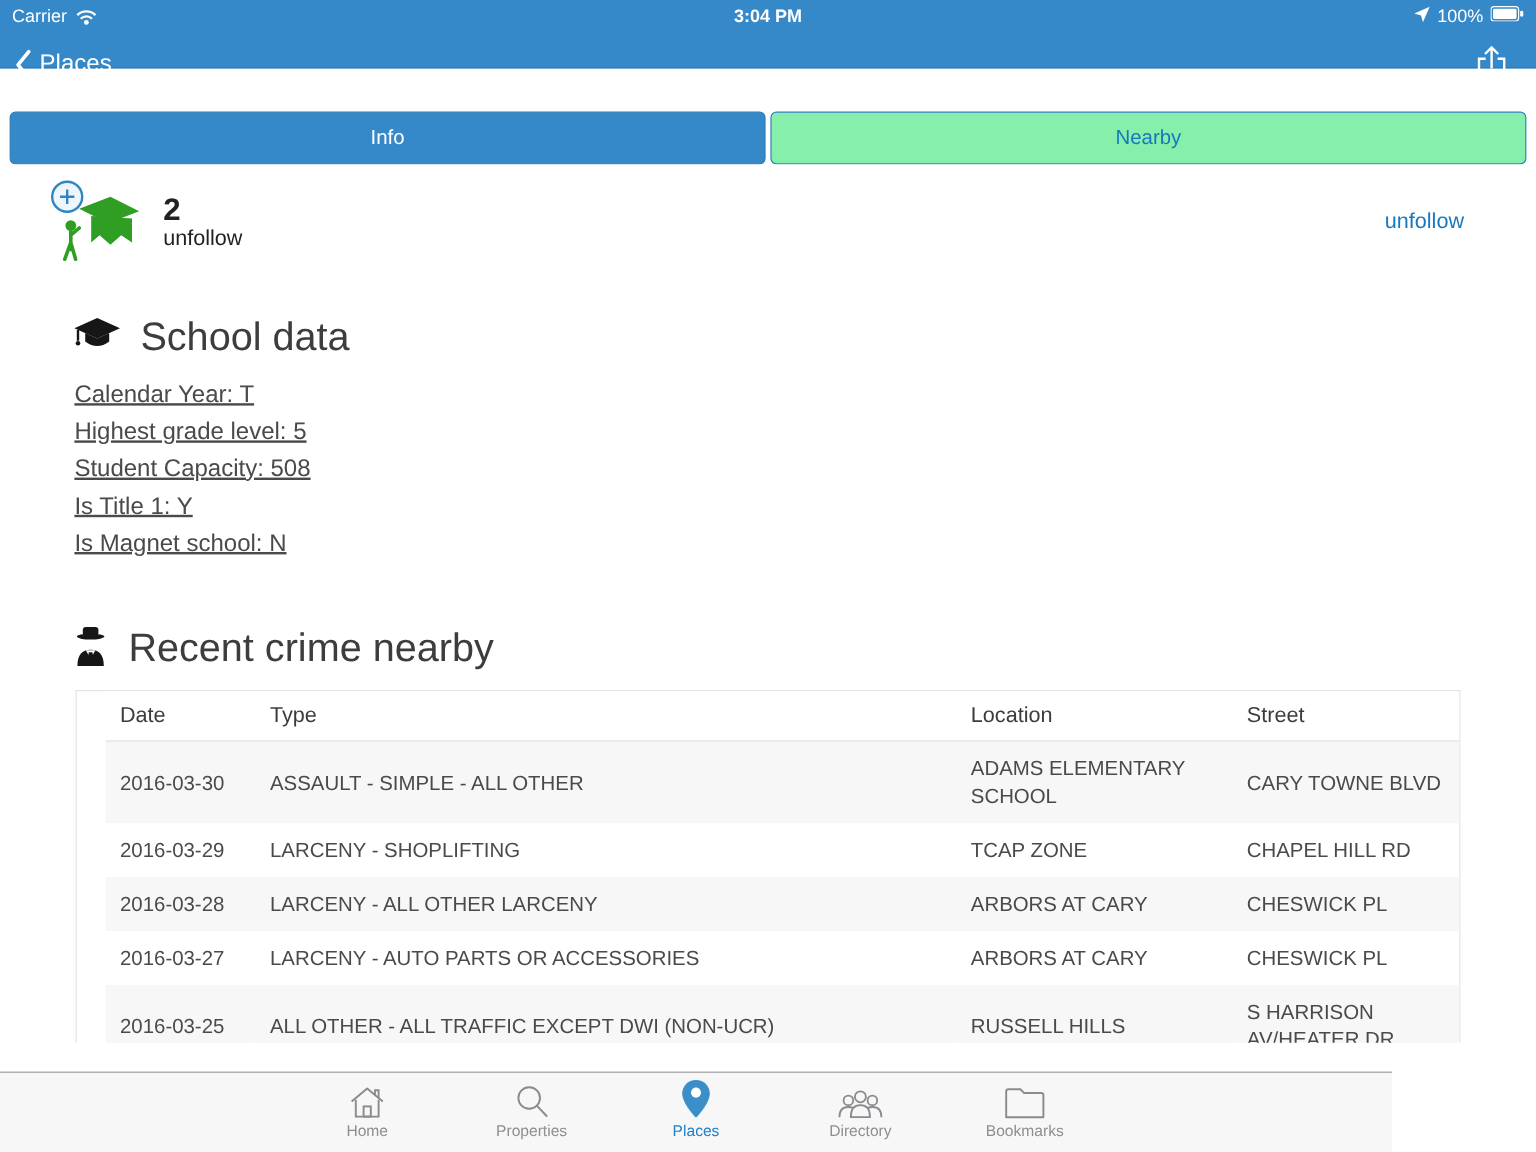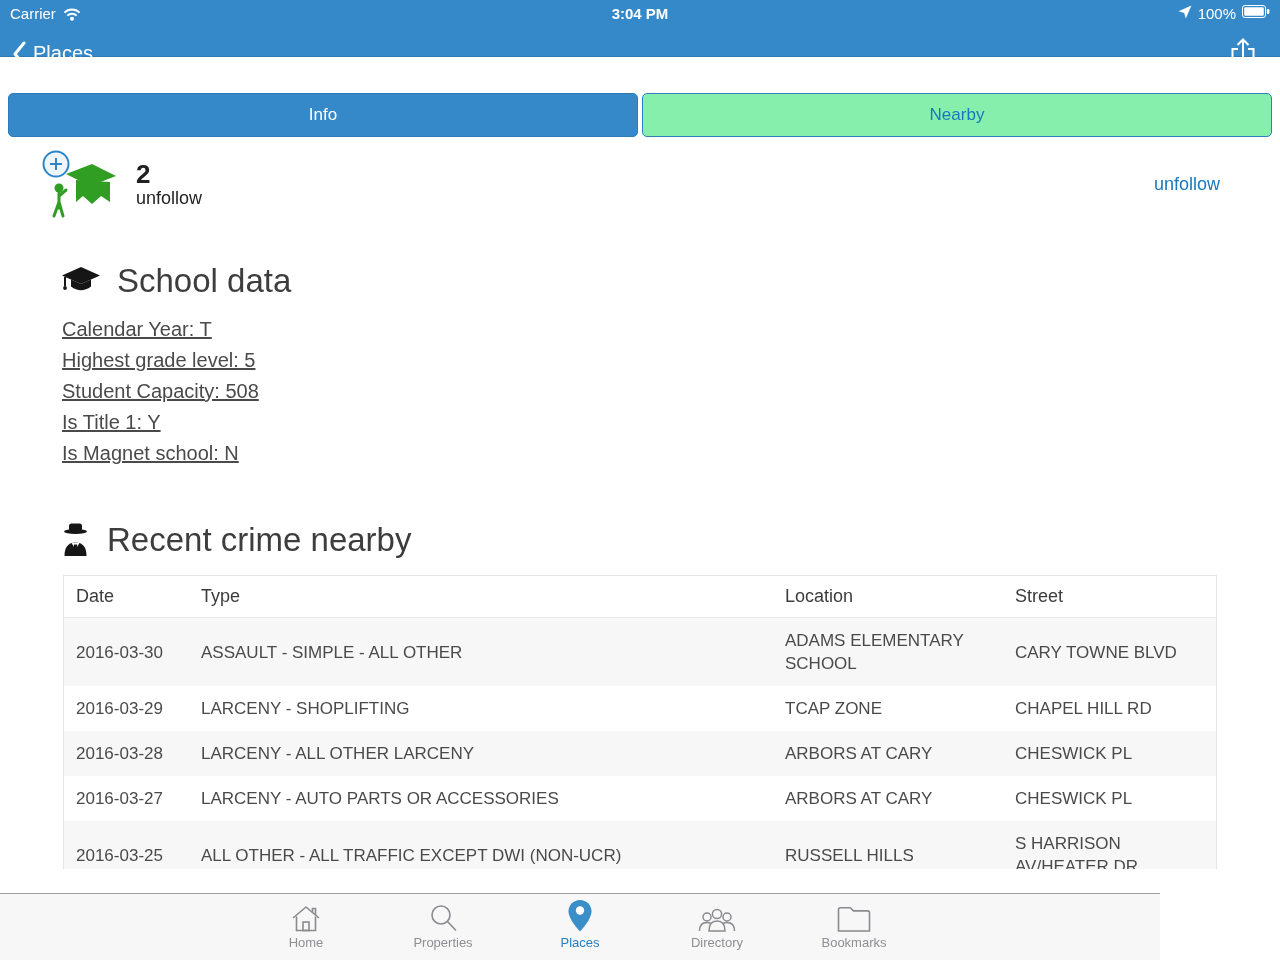--- a/index.html
+++ b/index.html
@@ -29,27 +29,27 @@
   
   .content{position:absolute;top:137px;left:0;right:0;bottom:67px;overflow:hidden;background:#fff;}
   .followers-row{margin:13px 60px 0 40px;display:flex;align-items:center;}
   .f-icon-wrap{position:relative;width:82px;height:68px;cursor:pointer;}
   .f-plus{position:absolute;top:0;left:2px;}
   .f-student{position:absolute;bottom:0;left:10px;}
   .f-meta{margin-left:14px;color:#222;}
   .f-count{font-size:26px;font-weight:700;line-height:28px;}
   .f-label{font-size:18px;line-height:21px;}
   .unfollow{margin-left:auto;color:var(--link-blue);font-size:18px;cursor:pointer;text-decoration:none;}
-  .sec-head{margin:44px 0 0 60px;display:flex;align-items:center;gap:15px;
+  .sec-head{margin:44px 0 0 60px;display:flex;gap:15px;
     font-size:33px;color:#3d3d3d;font-weight:400;}
   .fields{margin:14px 0 0 62px;}
   .field{font-size:20px;color:var(--text);line-height:31px;text-decoration:underline;}
   .crime-head{margin-top:52px;}
   .table-wrap{margin:16px 63px 16px 63px;height:294px;overflow:hidden;
-    border:1px solid #e4e4e4;border-bottom:none;}
+    border:1px solid #e4e4e4;border-bottom:none;padding-left:24px;}
   table{width:100%;border-collapse:collapse;table-layout:fixed;}
   thead th{padding:10px 12px;text-align:left;font-size:18px;font-weight:400;color:#3c3c3c;
     background:#fff;border-bottom:1px solid #e8e8e8;vertical-align:middle;}
   tbody td{padding:11px 12px;font-size:17px;color:var(--text);line-height:23px;vertical-align:middle;
     overflow-wrap:break-word;}
   tbody tr:nth-child(odd){background:var(--row-alt);}
   
   .tab-bar{position:absolute;bottom:0;left:0;width:1160px;height:67px;
     background:var(--tabbar-bg);border-top:1px solid #9e9e9e;
     display:flex;justify-content:center;padding-top:5px;}

